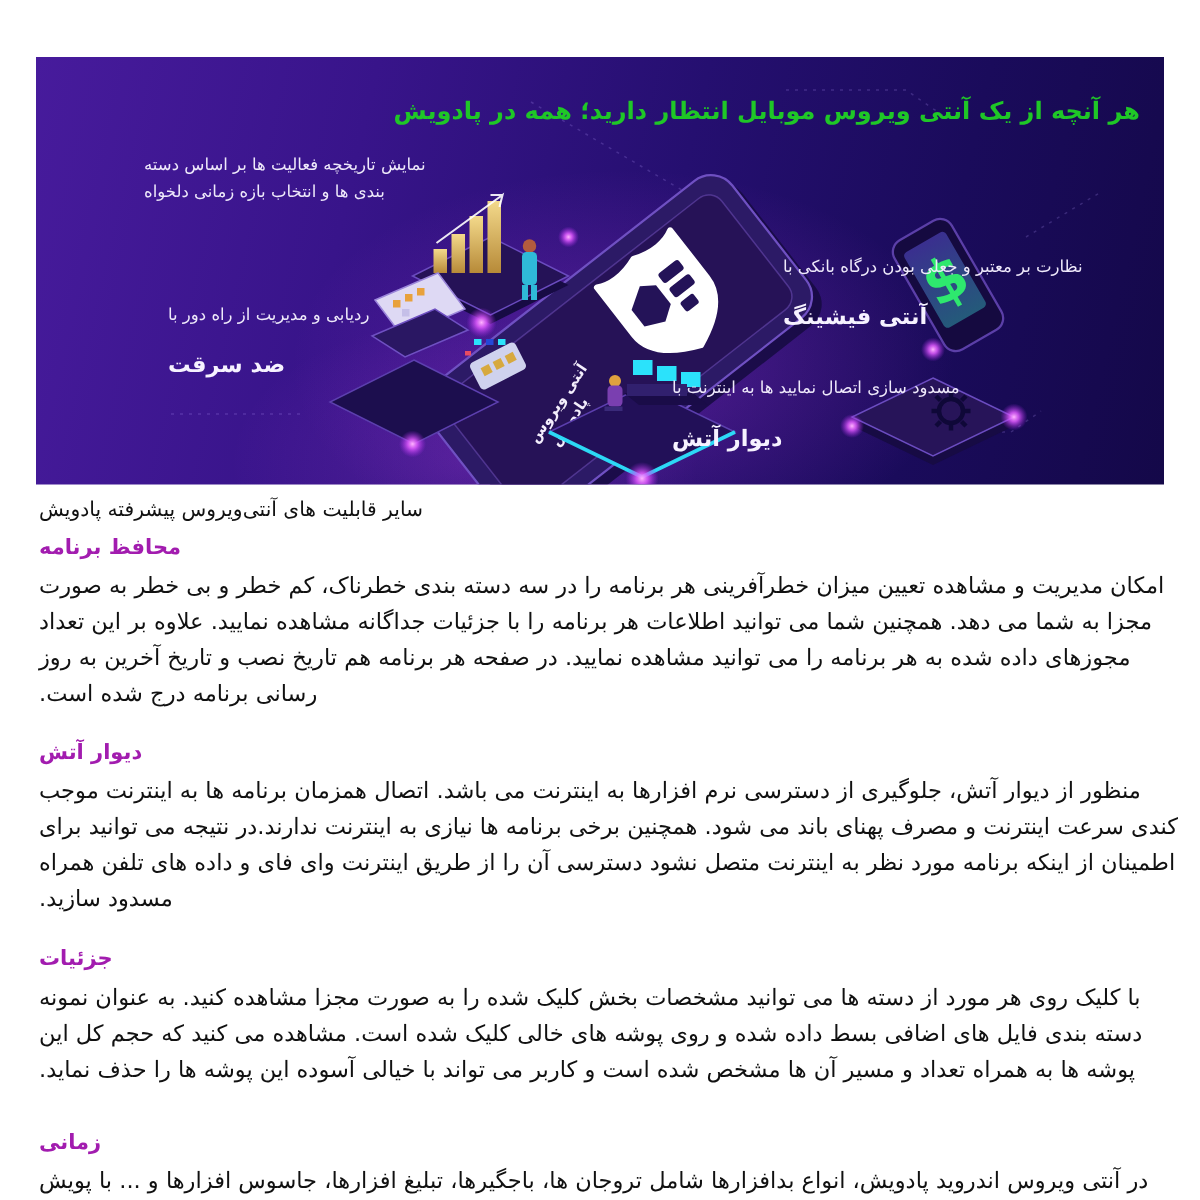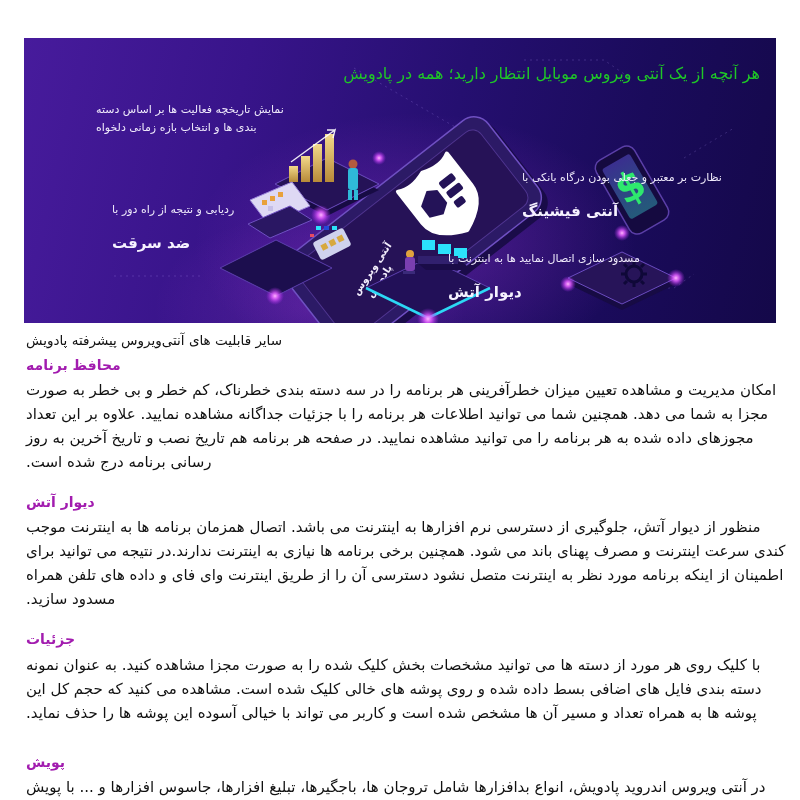--- a/index.html
+++ b/index.html
@@ -11,21 +11,21 @@
     position: absolute; left: 24px; top: 38px; width: 752px; height: 285px;
     background:
       radial-gradient(ellipse 340px 200px at 52% 72%, rgba(190,62,235,0.30), rgba(190,62,235,0) 65%),
       radial-gradient(ellipse 260px 160px at 38% 95%, rgba(216,84,255,0.18), rgba(216,84,255,0) 60%),
       linear-gradient(103deg, #471b9c 0%, #38148a 28%, #250f70 55%, #1a0b5b 78%, #140849 100%);
     overflow: hidden;
     direction: rtl;
   }
   .banner-title {
     position: absolute; top: 26px; right: 16px;
-    color: #1fc727; font-size: 16px; font-weight: normal; white-space: nowrap;
+    color: #1fc727; font-size: 16px; font-weight: bold; white-space: nowrap;
     letter-spacing: 0;
   }
   .callout { position: absolute; color: #efeafb; text-align: left; direction: rtl; }
   .callout .lead { font-size: 11px; line-height: 1.65; display: block; }
   .callout .name { font-size: 15px; font-weight: bold; display: block; margin-top: 15px; color: #f6f2ff; }
   .co-history { top: 63px; left: 72px; width: 210px; }
   .co-antitheft { top: 163px; left: 88px; width: 172px; }
   .co-antiphishing { top: 131px; left: 498px; width: 200px; }
   .co-firewall { top: 212px; left: 424px; width: 208px; }
 
@@ -194,21 +194,21 @@
   <div class="callout co-history">
     <span class="lead">نمایش تاریخچه فعالیت ها بر اساس دسته بندی ها و انتخاب بازه زمانی دلخواه</span>
   </div>
 
   <div class="callout co-antiphishing">
     <span class="lead">نظارت بر معتبر و جعلی بودن درگاه بانکی با</span>
     <span class="name">آنتی فیشینگ</span>
   </div>
 
   <div class="callout co-antitheft">
-    <span class="lead">ردیابی و نتیجه از راه دور با</span>
+    <span class="lead">ردیابی و مدیریت از راه دور با</span>
     <span class="name">ضد سرقت</span>
   </div>
 
   <div class="callout co-firewall">
     <span class="lead">مسدود سازی اتصال نمایید ها به اینترنت با</span>
     <span class="name">دیوار آتش</span>
   </div>
 </div>
 
 <div class="content">
@@ -223,16 +223,16 @@
     <h3>دیوار آتش</h3>
     <p>منظور از دیوار آتش، جلوگیری از دسترسی نرم افزارها به اینترنت می باشد. اتصال همزمان برنامه ها به اینترنت موجب کندی سرعت اینترنت و مصرف پهنای باند می شود. همچنین برخی برنامه ها نیازی به اینترنت ندارند.در نتیجه می توانید برای اطمینان از اینکه برنامه مورد نظر به اینترنت متصل نشود دسترسی آن را از طریق اینترنت وای فای و داده های تلفن همراه مسدود سازید.</p>
   </div>
 
   <div class="section">
     <h3>جزئیات</h3>
     <p>با کلیک روی هر مورد از دسته ها می توانید مشخصات بخش کلیک شده را به صورت مجزا مشاهده کنید. به عنوان نمونه دسته بندی فایل های اضافی بسط داده شده و روی پوشه های خالی کلیک شده است. مشاهده می کنید که حجم کل این پوشه ها به همراه تعداد و مسیر آن ها مشخص شده است و کاربر می تواند با خیالی آسوده این پوشه ها را حذف نماید.</p>
   </div>
 
   <div class="section pooyesh">
-    <h3>پویش</h3>
+    <h3>زمانی</h3>
     <p>در آنتی ویروس اندروید پادویش، انواع بدافزارها شامل تروجان ها، باجگیرها، تبلیغ افزارها، جاسوس افزارها و ... با پویش قابل شناسایی است. پویشی قدرتمند که با بهره مندی از متدولوژی های روز دنیا دستگاه شما را در برابر بدافزارها ایمن می سازد. پویش در سه دسته بندی سریع، کامل و فایل قابل استفاده است و شما بر اساس نیاز می توانید از آنها بهره مند شوید.</p>
   </div>
 </div>
 
 </body></html>

